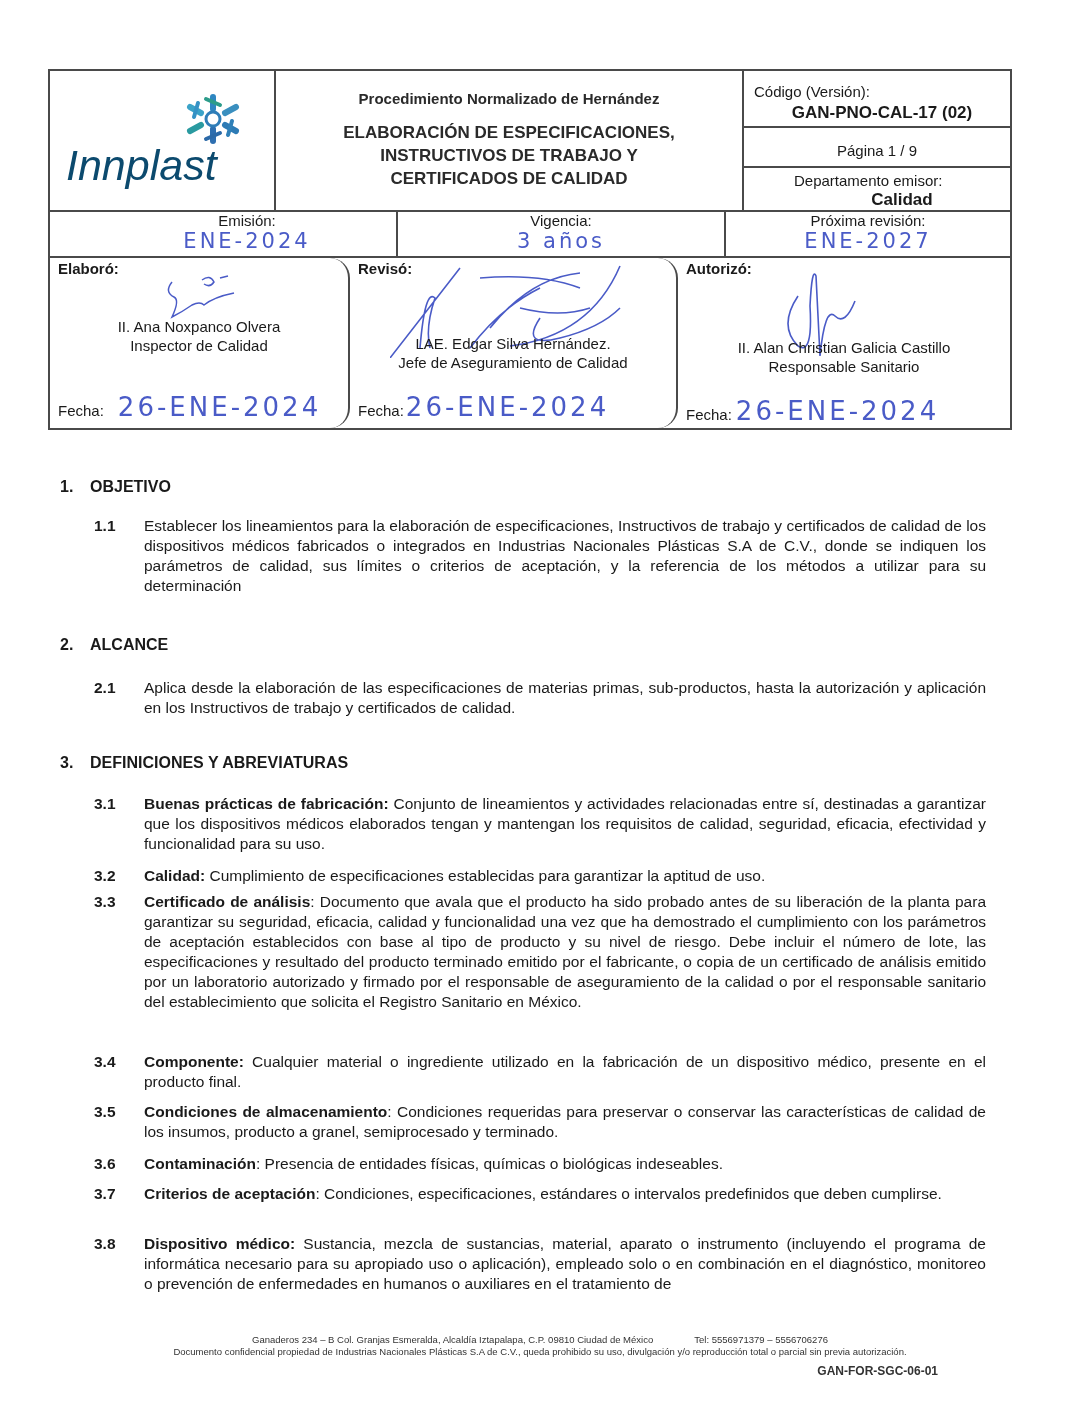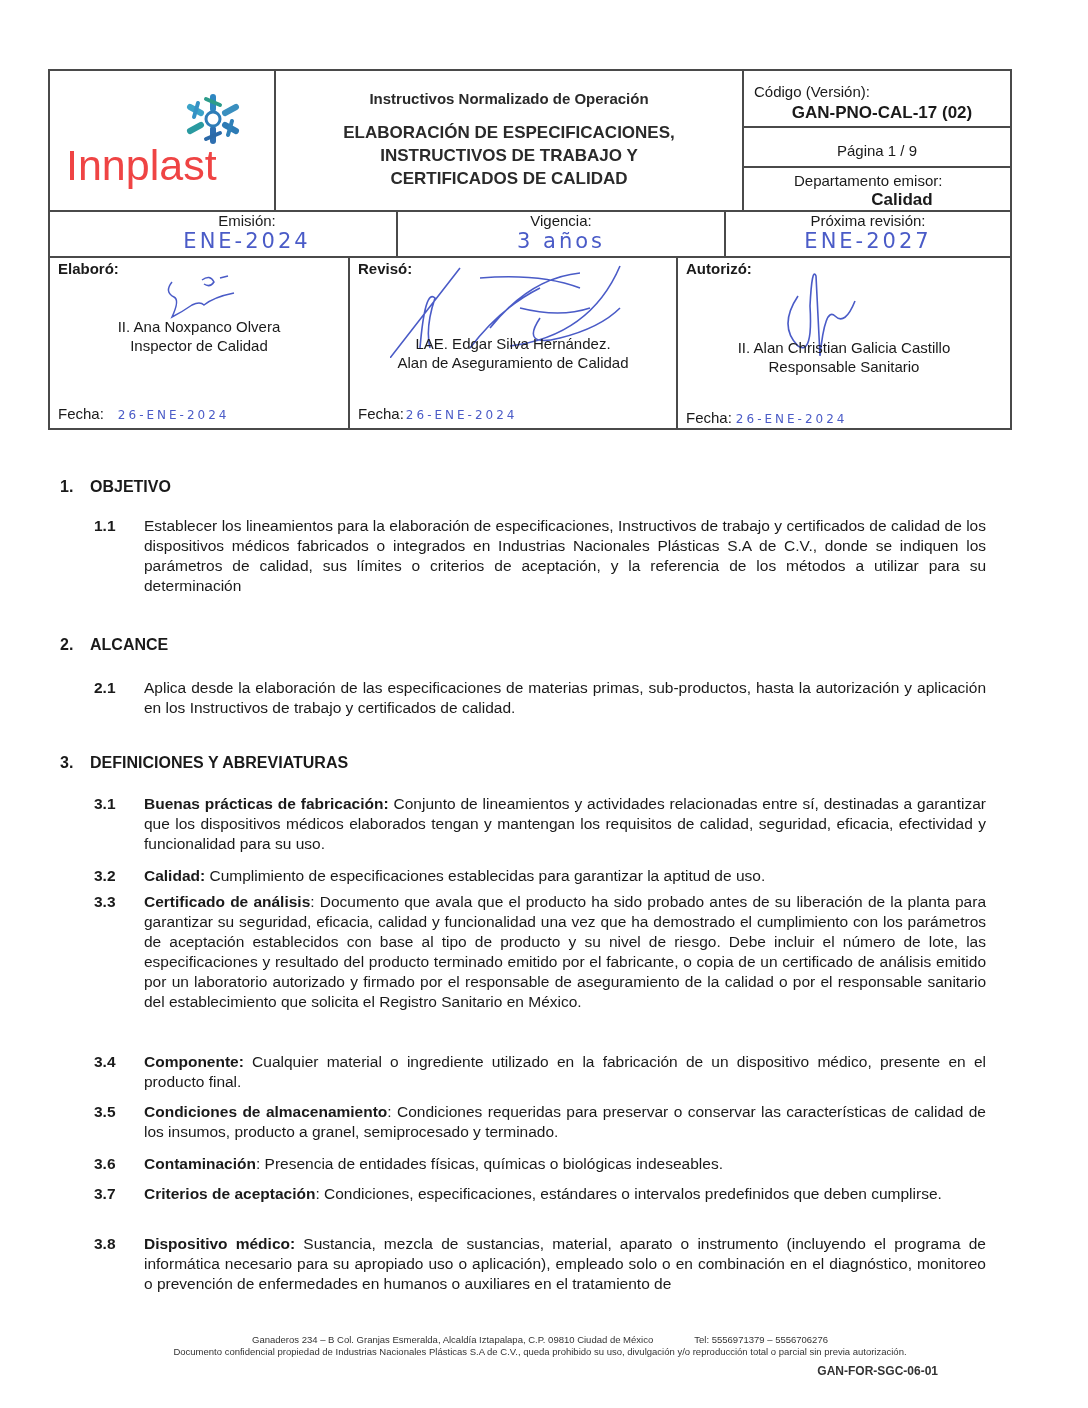--- a/index.html
+++ b/index.html
@@ -13,34 +13,34 @@
   .logo-cell { width: 224px; border-right: 2px solid #4a4a4a; position: relative; }
   .title-cell { width: 466px; border-right: 2px solid #4a4a4a; text-align: center; }
   .meta-cell { flex: 1; display: flex; flex-direction: column; }
   .meta-a { height: 58px; border-bottom: 2px solid #4a4a4a; padding: 12px 0 0 10px; box-sizing: border-box; font-size: 15px; }
   .meta-a .val { text-align: center; font-weight: bold; font-size: 17px; margin-top: 3px; }
   .meta-b { height: 40px; border-bottom: 2px solid #4a4a4a; text-align: center; font-size: 15px; padding-top: 14px; box-sizing: border-box; }
   .meta-c { flex: 1; padding: 4px 0 0 10px; box-sizing: border-box; font-size: 15px; margin-left: 40px; }
   .meta-c .val { text-align: center; font-weight: bold; font-size: 17px; margin-top: 1px; }
   .proc { font-size: 15px; font-weight: bold; margin-top: 19px; color: #2a2a2a; }
   .doc-title { font-size: 17px; font-weight: bold; margin-top: 14px; line-height: 23px; color: #2a2a2a; }
-  .logo-word { position: absolute; left: 16px; top: 70px; font-size: 43px; color: #ef4444; font-weight: normal; letter-spacing: 0px; }
+  .logo-word { position: absolute; left: 16px; top: 70px; font-size: 43px; color: #0c4a6e; font-weight: normal; letter-spacing: 0px; font-style: italic; }
   .logo-mark { position: absolute; left: 134px; top: 22px; }
   .row2 { display: flex; height: 44px; border-bottom: 2px solid #4a4a4a; padding-left: 48px; }
   .row2 > div { text-align: center; font-size: 15px; position: relative; }
   .c1 { width: 298px; border-right: 2px solid #4a4a4a; }
   .c2 { width: 326px; border-right: 2px solid #4a4a4a; }
   .c3 { flex: 1; }
   .hand { font-family: "DejaVu Sans", sans-serif; color: #4a5bc7; font-size: 21px; letter-spacing: 3px; font-weight: normal; }
   .row3 { display: flex; height: 170px; }
-  .row3 > div { position: relative; font-size: 15px; }
+  .row3 > div { position: relative; font-size: 15px; border-radius: 20px; }
   .role-label { position: absolute; left: 8px; top: 2px; font-weight: bold; font-size: 15px; }
   .person { position: absolute; left: 0; right: 0; text-align: center; line-height: 19px; }
   .fecha { position: absolute; left: 8px; bottom: 6px; }
-  .fecha .hand { font-size: 12px; margin-left: 14px; text-align: center; }
+  .fecha .hand { font-size: 26px; margin-left: 14px; text-align: center; }
   .sig { position: absolute; }
 
   .sec { position: absolute; left: 60px; font-size: 16px; font-weight: bold; }
   .sec .num { display: inline-block; width: 30px; }
   .item { position: absolute; left: 94px; width: 892px; font-size: 15.5px; line-height: 20px; }
   .item .n { position: absolute; left: 0; top: 0; font-weight: bold; }
   .item .t { margin-left: 50px; text-align: justify; text-align-last: left; }
   .item b { font-weight: bold; }
   .footer { position: absolute; left: 100px; width: 880px; text-align: center; font-size: 9.5px; color: #333; }
   .footer-code { position: absolute; right: 150px; top: 1364px; font-size: 12px; font-weight: bold; color: #333; }
@@ -62,21 +62,21 @@
           <line x1="22" y1="6" x2="36" y2="12" stroke="#2c9c8a" stroke-width="4"></line>
           <line x1="22" y1="46" x2="36" y2="40" stroke="#2c6aa8" stroke-width="4"></line>
           <line x1="10" y1="24" x2="14" y2="10" stroke="#3592c5" stroke-width="4"></line>
           <line x1="48" y1="28" x2="44" y2="42" stroke="#2f80b8" stroke-width="4"></line>
         </g>
         <circle cx="29" cy="26" r="7" fill="#ffffff" stroke="#2e7db8" stroke-width="3"></circle>
       </svg>
       <div class="logo-word">Innplast</div>
     </div>
     <div class="title-cell">
-      <div class="proc">Instructivos Normalizado de Operación</div>
+      <div class="proc">Procedimiento Normalizado de Hernández</div>
       <div class="doc-title">
         <div>ELABORACIÓN DE ESPECIFICACIONES,</div>
         <div>INSTRUCTIVOS DE TRABAJO Y</div>
         <div>CERTIFICADOS DE CALIDAD</div>
       </div>
     </div>
     <div class="meta-cell">
       <div class="meta-a">
         <div>Código (Versión):</div>
         <div class="val">GAN-PNO-CAL-17 (02)</div>
@@ -118,21 +118,21 @@
         <span>Fecha:</span><span class="hand">26-ENE-2024</span>
       </div>
     </div>
     <div class="c2">
       <div class="role-label">Revisó:</div>
       <svg class="sig" style="left:40px;top:0px" width="260" height="100" viewBox="0 0 260 100">
         <path d="M0 100 L70 10 M30 90 q5 -60 15 -50 q-10 30 -5 50 M80 90 q30 -40 70 -60 M90 20 q60 -5 100 10 M100 70 q40 -50 90 -55 M120 88 q80 -10 110 -80 M130 50 q40 10 70 0 M150 60 q-20 30 20 20 q40 -10 60 -30" fill="none" stroke="#4a5bc7" stroke-width="1.6"></path>
       </svg>
       <div class="person" style="top:76px">
         <div>LAE. Edgar Silva Hernández.</div>
-        <div>Alan de Aseguramiento de Calidad</div>
+        <div>Jefe de Aseguramiento de Calidad</div>
       </div>
       <div class="fecha">
         <span>Fecha:</span><span class="hand" style="margin-left:2px">26-ENE-2024</span>
       </div>
     </div>
     <div class="c3">
       <div class="role-label">Autorizó:</div>
       <svg class="sig" style="left:100px;top:8px" width="80" height="110" viewBox="0 0 80 110">
         <path d="M20 30 q-20 30 0 50 q15 10 12 -40 q2 -40 6 -30 l4 80 q5 -50 15 -40 q10 10 20 -15" fill="none" stroke="#4a5bc7" stroke-width="1.6"></path>
       </svg>

